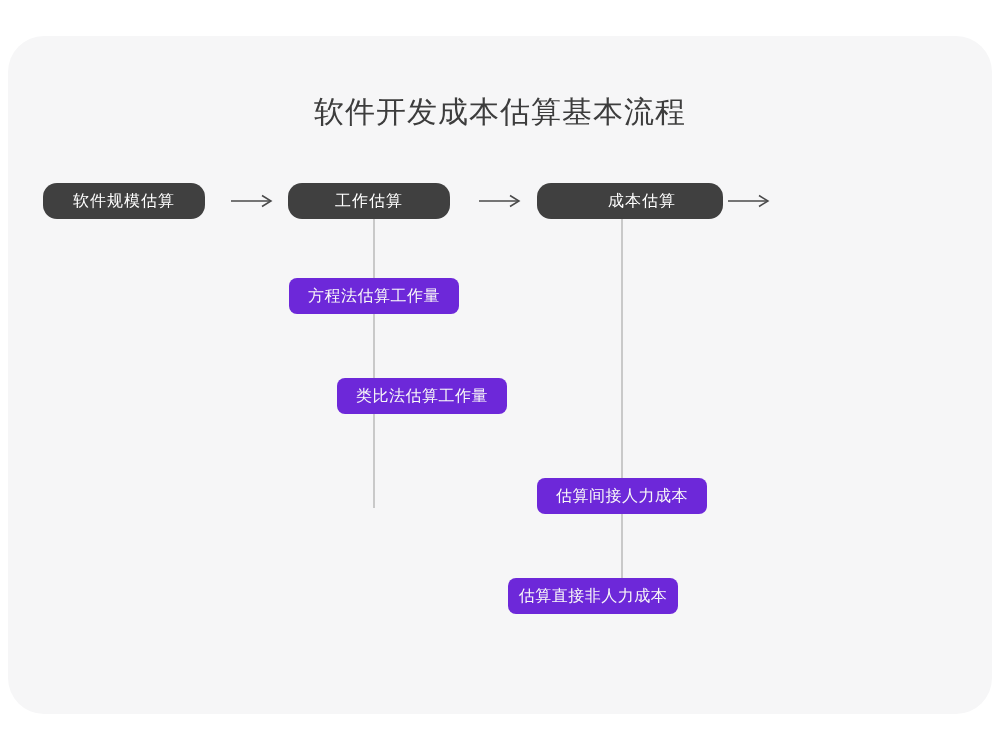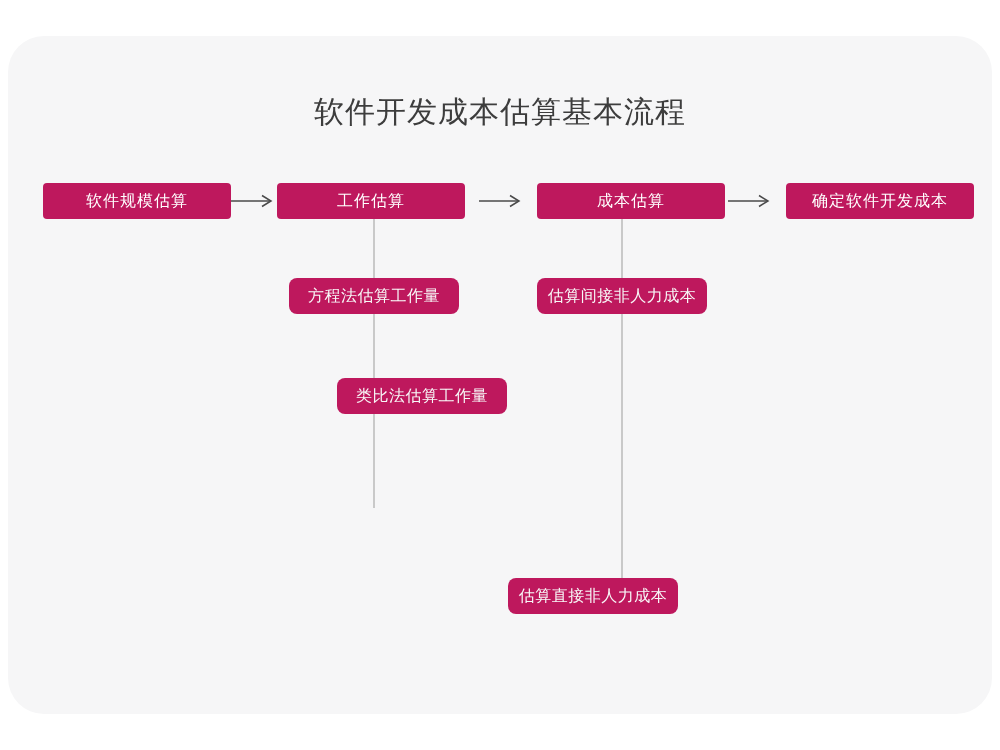--- a/index.html
+++ b/index.html
@@ -22,33 +22,33 @@
     position: absolute;
     left: 0; top: 92px;
     width: 1000px;
     text-align: center;
     font-size: 30px;
     color: #3D3D3D;
     letter-spacing: 1px;
   }
   .pbox {
     position: absolute;
-    width: 188px; height: 36px;
-    background: #be185d;
+    width: 162px; height: 36px;
+    background: #404040;
     color: #FFFFFF;
-    border-radius: 4px;
+    border-radius: 14px;
     display: flex; align-items: center; justify-content: center;
     font-size: 16px;
     letter-spacing: 1px;
     z-index: 3;
   }
   .gbox {
     position: absolute;
     width: 170px; height: 36px;
-    background: #be185d;
+    background: #6d28d9;
     color: #F8F8F8;
     border-radius: 8px;
     display: flex; align-items: center; justify-content: center;
     font-size: 16px;
     letter-spacing: 0.5px;
     z-index: 3;
   }
   .arrow {
     position: absolute;
     width: 44px; height: 14px;
@@ -68,23 +68,22 @@
 
 <div class="stage">
   <div class="card"></div>
 
   <div class="title">软件开发成本估算基本流程</div>
 
   <div class="vline" style="left:373px; top:218px; height:290px;"></div>
   <div class="vline" style="left:621px; top:218px; height:390px;"></div>
 
   <div class="pbox" style="left:43px; top:183px;">软件规模估算</div>
-  <div class="pbox" style="left:277px; top:183px;">工作估算</div>
-  <div class="pbox" style="left:537px; top:183px;">成本估算</div>
-  <div class="pbox" style="left:786px; top:183px;">确定软件开发成本</div>
+  <div class="pbox" style="left:288px; top:183px;">工作估算</div>
+  <div class="pbox" style="left:537px; top:183px;padding-left:24px;">成本估算</div>
 
   <span class="arrow" style="left:230px;">
     <svg width="44" height="14" viewBox="0 0 44 14">
       <line x1="1" y1="7" x2="40" y2="7" stroke="#4A4A4A" stroke-width="1.5"></line>
       <path d="M32 1.5 L41 7 L32 12.5" fill="none" stroke="#4A4A4A" stroke-width="1.5"></path>
     </svg>
   </span>
   <span class="arrow" style="left:478px;">
     <svg width="44" height="14" viewBox="0 0 44 14">
       <line x1="1" y1="7" x2="40" y2="7" stroke="#4A4A4A" stroke-width="1.5"></line>
@@ -94,15 +93,15 @@
   <span class="arrow" style="left:727px;">
     <svg width="44" height="14" viewBox="0 0 44 14">
       <line x1="1" y1="7" x2="40" y2="7" stroke="#4A4A4A" stroke-width="1.5"></line>
       <path d="M32 1.5 L41 7 L32 12.5" fill="none" stroke="#4A4A4A" stroke-width="1.5"></path>
     </svg>
   </span>
 
   <div class="gbox" style="left:289px; top:278px;">方程法估算工作量</div>
   <div class="gbox" style="left:289px; top:378px;margin-left:48px;">类比法估算工作量</div>
 
-  <div class="gbox" style="left:537px; top:278px;">估算间接非人力成本</div>
+  <div class="gbox" style="left:537px; top:478px;">估算间接人力成本</div>
   <div class="gbox" style="left:508px; top:578px;">估算直接非人力成本</div>
 </div>
 
 </body></html>

